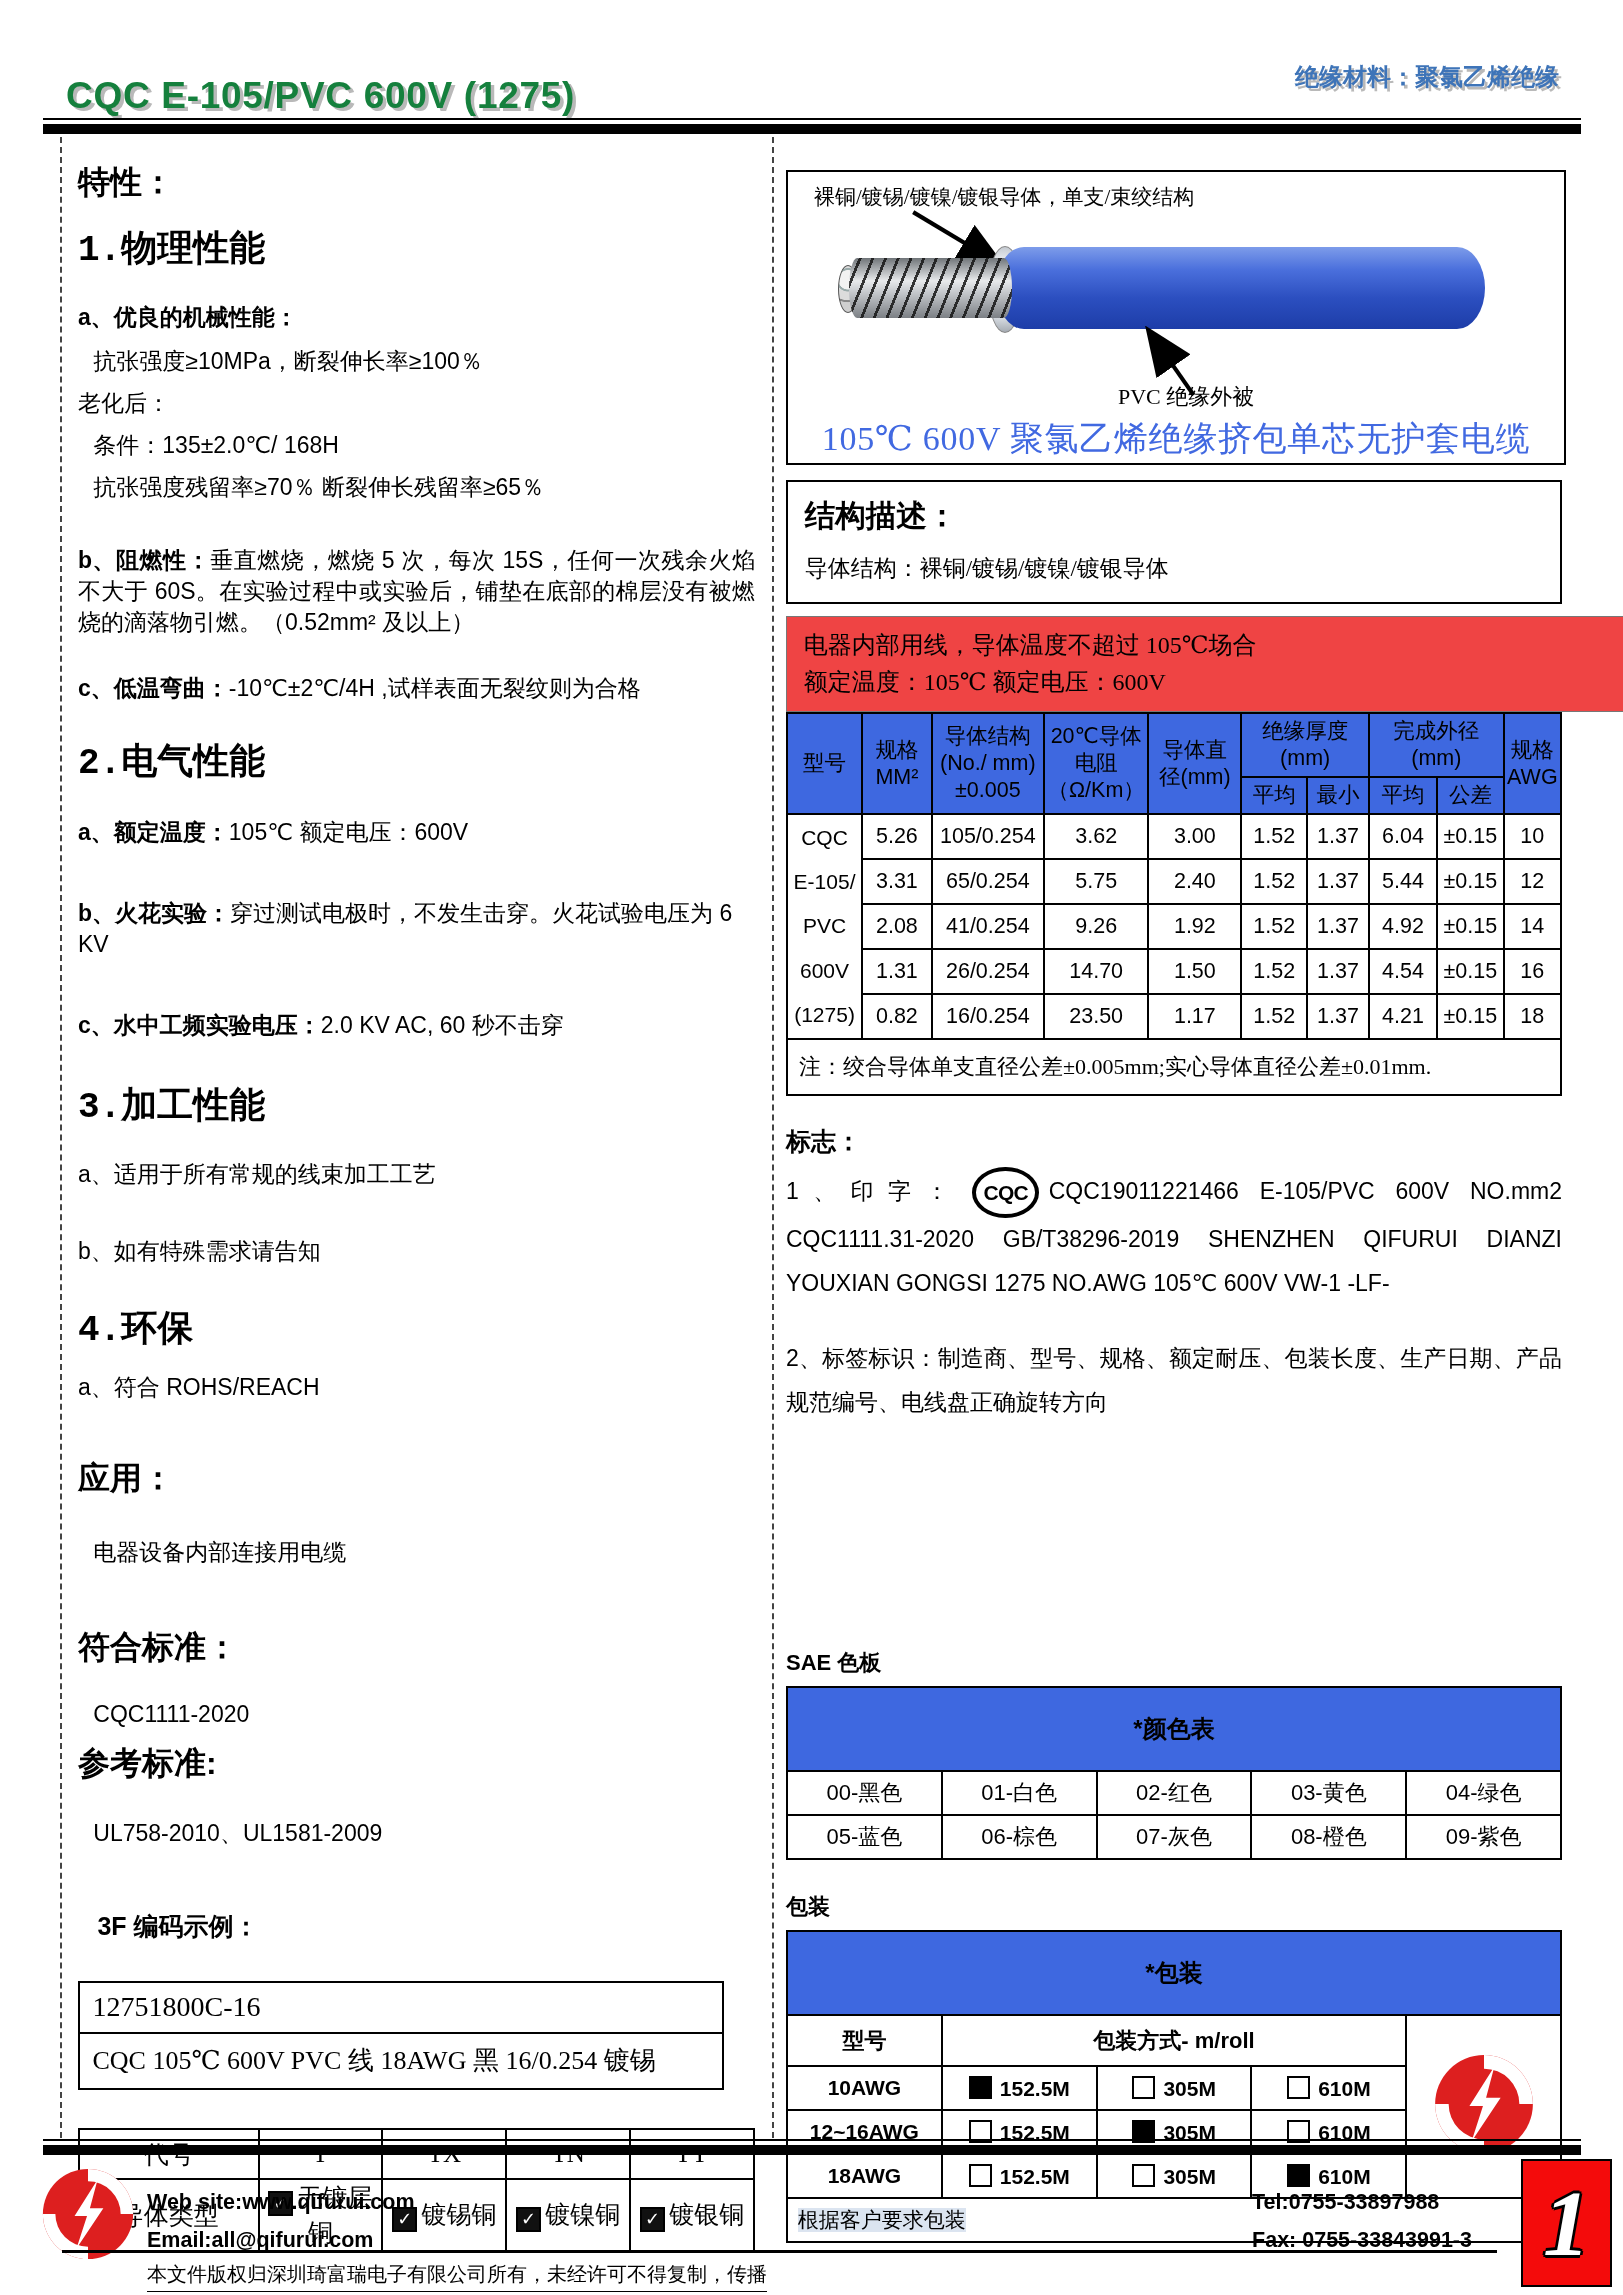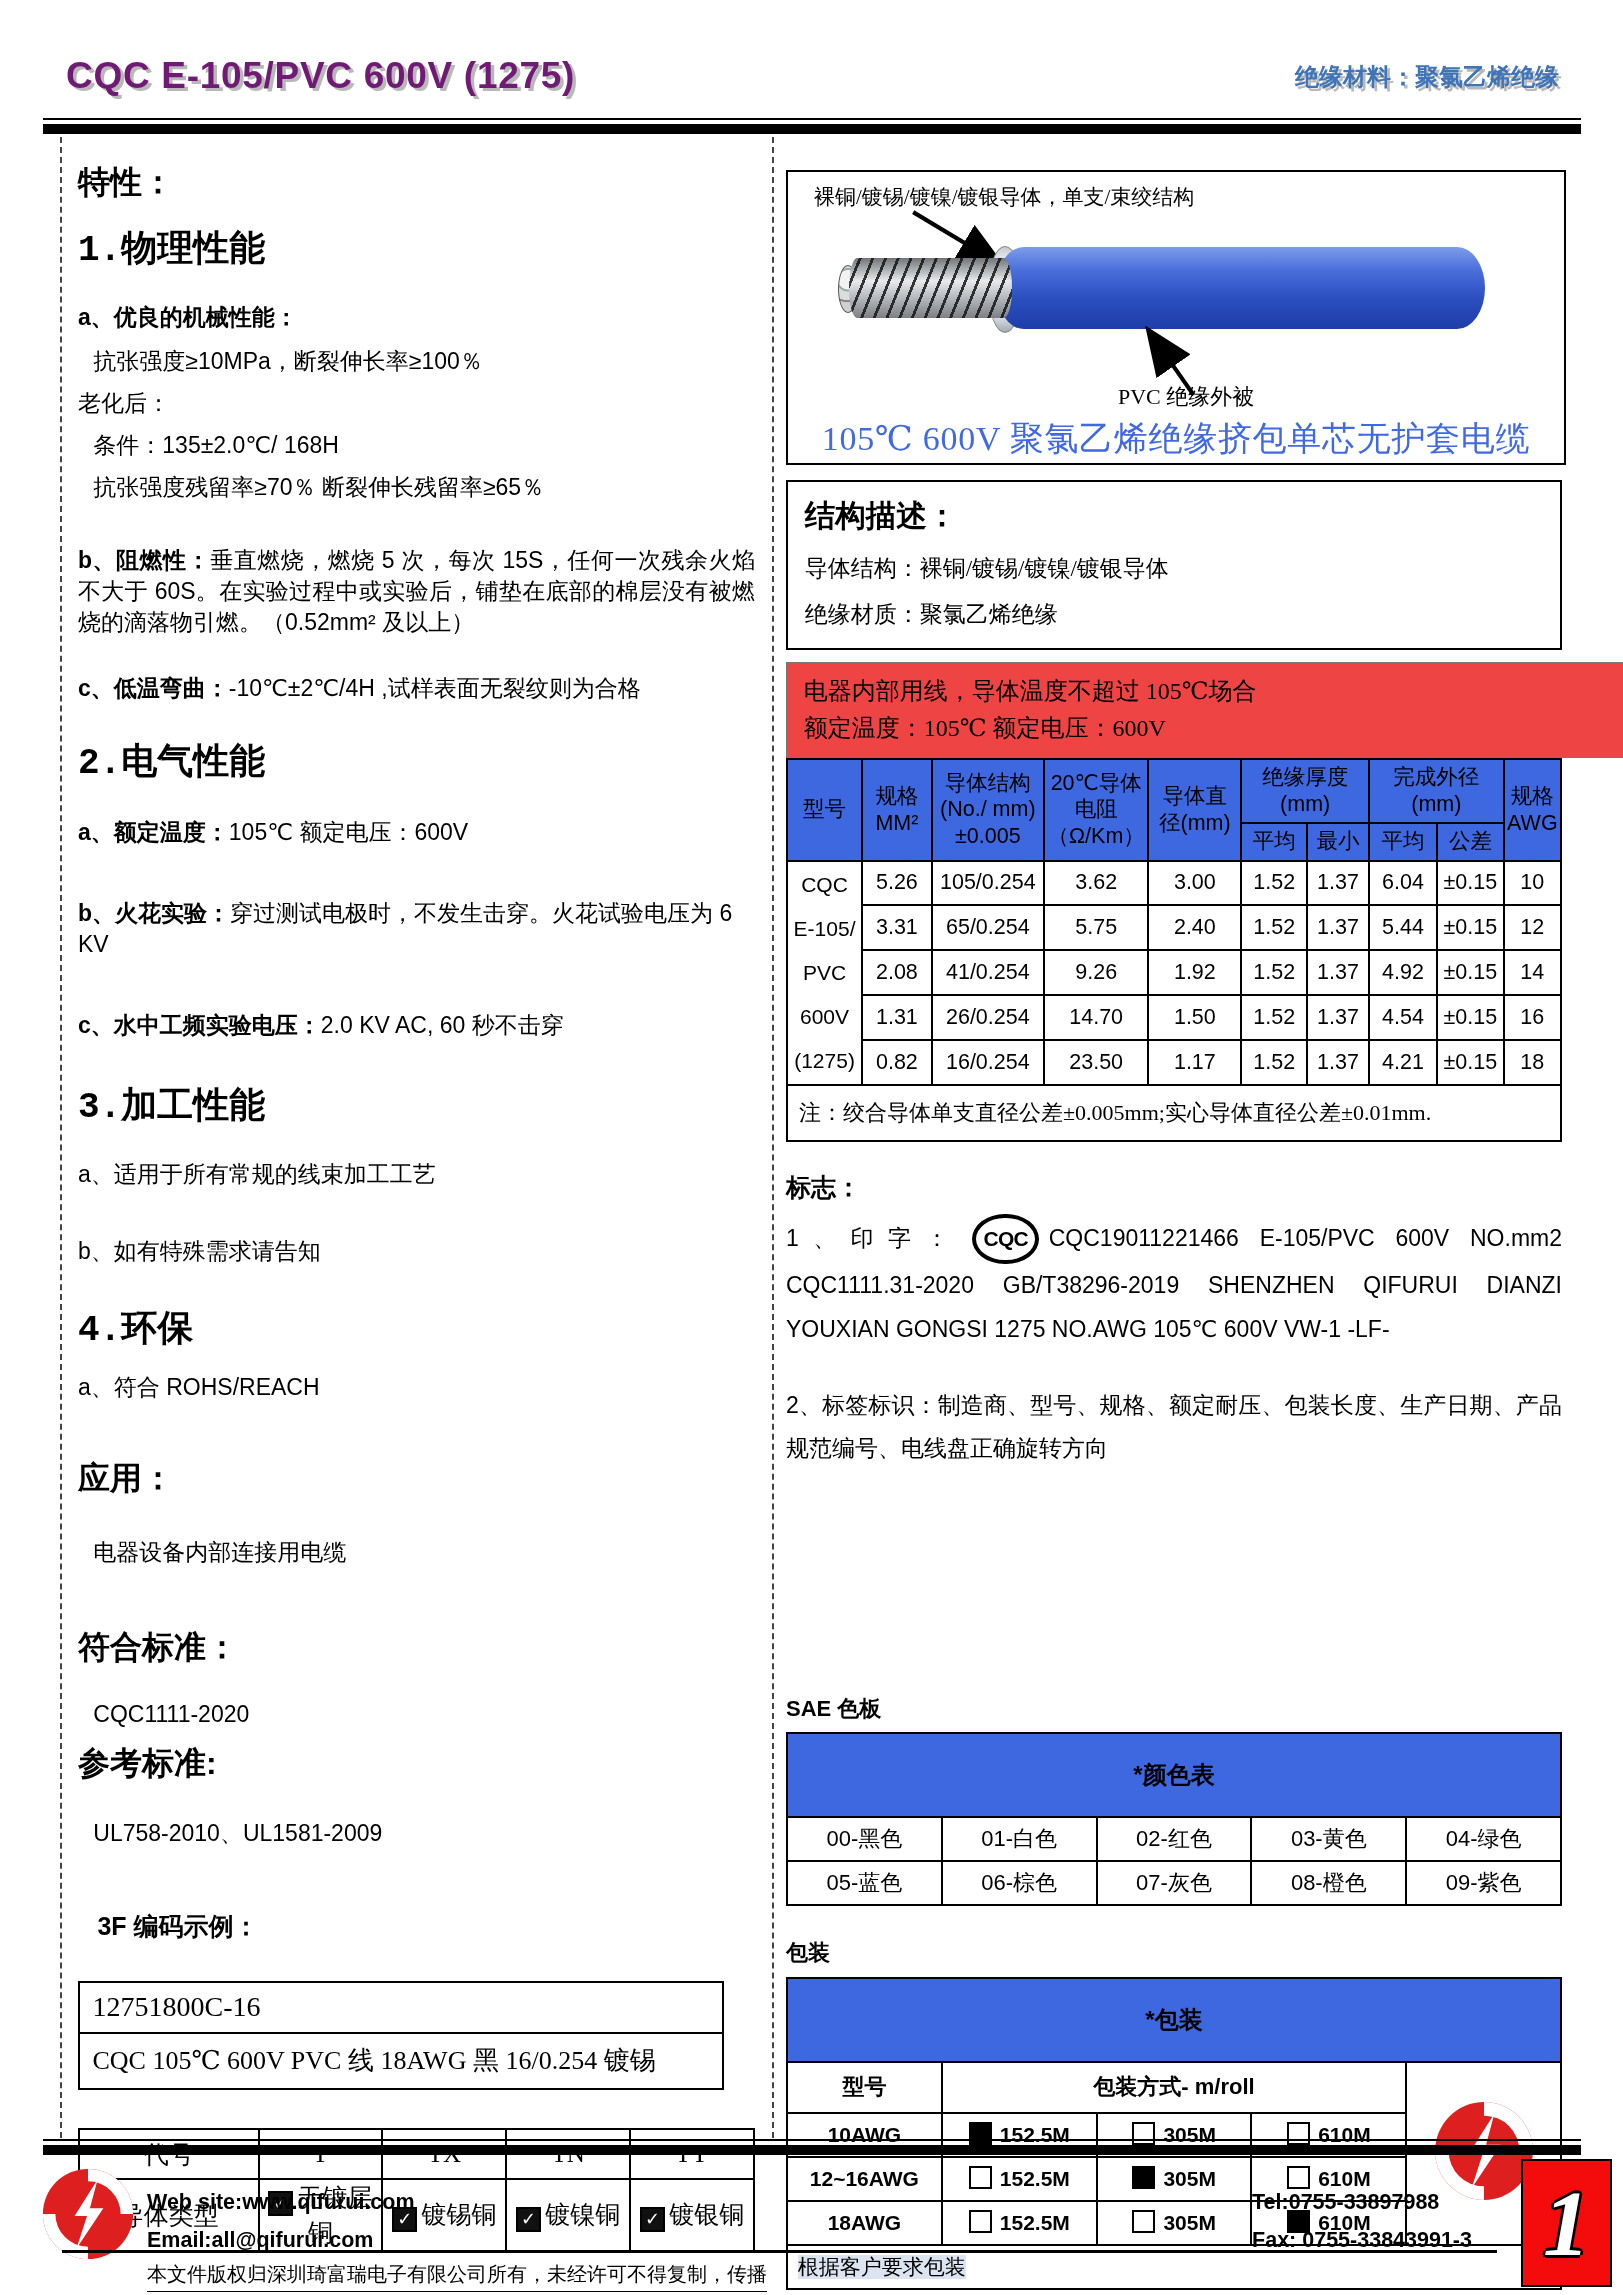--- a/index.html
+++ b/index.html
@@ -1,20 +1,20 @@
 <!DOCTYPE html>
 <html style="font-size:11px"><head>
 <meta charset="utf-8">
 <style>
   html,body{margin:0;padding:0;background:#e8e8e8;}
   #page{position:relative;width:1623px;height:2295px;background:#ffffff;
         font-family:"Liberation Sans","DejaVu Sans",sans-serif;color:#000;overflow:hidden;}
   
-  .hdr-title{position:absolute;left:66px;top:55px;font-size:37px;font-weight:bold;
-             color:#701a75;letter-spacing:0.7px;text-shadow:3.5px 2.8px 0 #b9b9b9;}
+  .hdr-title{position:absolute;left:66px;top:75px;font-size:37px;font-weight:bold;
+             color:#15803d;letter-spacing:0.7px;text-shadow:3.5px 2.8px 0 #b9b9b9;}
   .hdr-sub{position:absolute;right:64px;top:61px;font-size:24px;font-weight:bold;
            color:#3E74B8;text-shadow:2.8px 2.8px 0 #b9b9b9;}
   .rule-thin{position:absolute;left:43px;top:118px;width:1538px;height:2.1px;background:#000;}
   .rule-thick{position:absolute;left:43px;top:124px;width:1538px;height:10.4px;background:#000;}
   .vdash{position:absolute;top:137px;height:2001px;width:0;border-left:2.1px dashed #444;}
   
   #leftcol{position:absolute;left:78px;top:161px;width:677px;}
   #rightcol{position:absolute;left:786px;top:170px;width:781px;}
   .big{font-size:36px;font-weight:bold;font-family:Liberation Mono, monospace;}
   .mid{font-size:32px;font-weight:bold;}
@@ -205,21 +205,20 @@
           </defs>
         <line x1="105" y1="100" x2="45" y2="14" stroke="#000" stroke-width="6" marker-end="url(#ah2)"></line>
       </svg>
       <div class="pvc-label">PVC  绝缘外被</div>
       <div class="cable-title">105℃  600V 聚氯乙烯绝缘挤包单芯无护套电缆</div>
     </div>
 
     <div class="structbox">
       <div class="ttl">结构描述：</div>
       <div class="ln"><span>导体结构：</span><span>裸铜/镀锡/镀镍/镀银导体</span></div>
-      <div class="ln"><span>绝缘材质：</span><span>聚氯乙烯绝缘</span></div>
     </div>
 
     <div class="graybox">
       <div>电器内部用线，导体温度不超过 105℃场合</div>
       <div>额定温度：105℃  额定电压：600V</div>
     </div>
 
     <table class="spec">
       <colgroup>
         <col style="width:9.7%">

